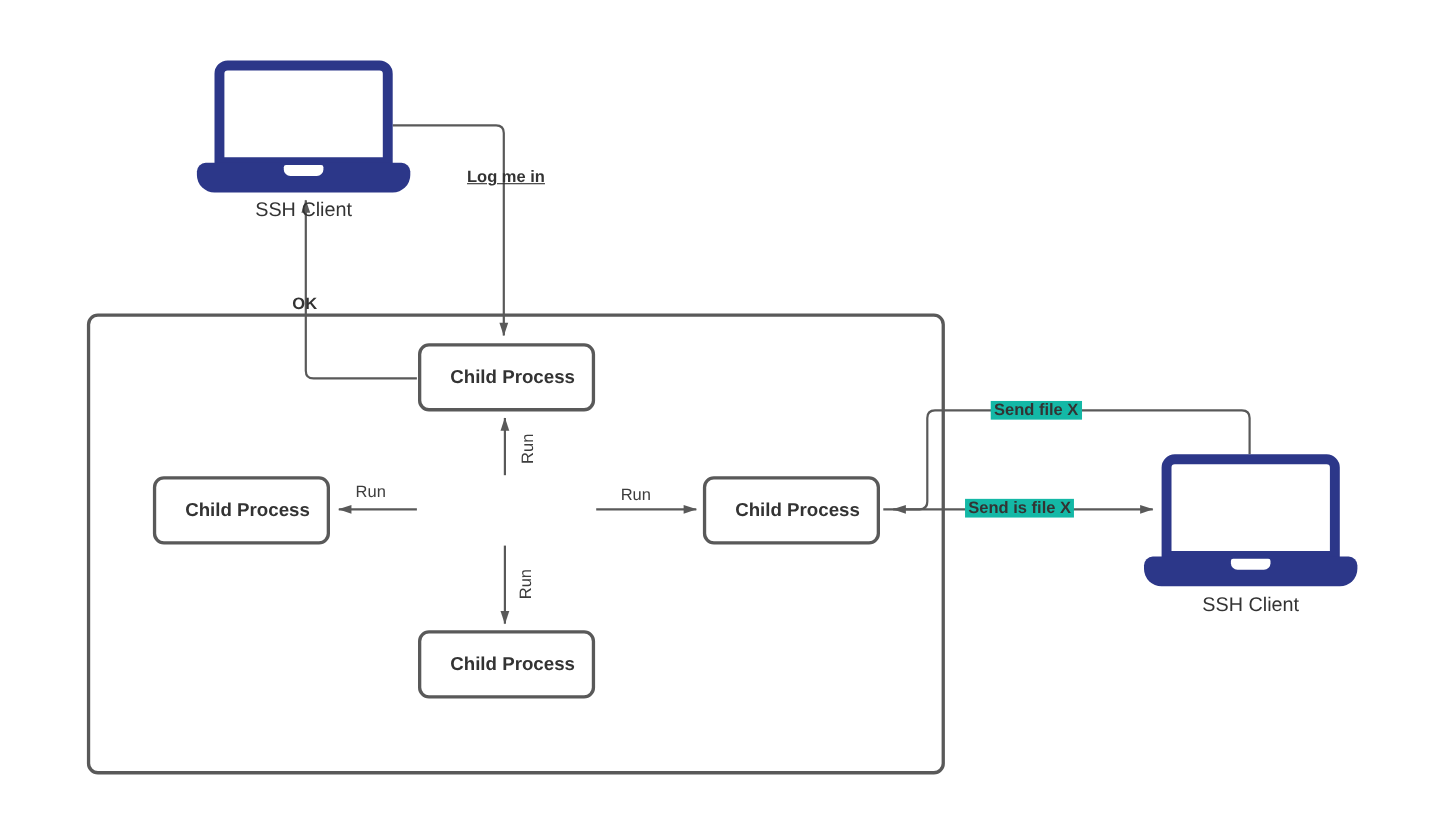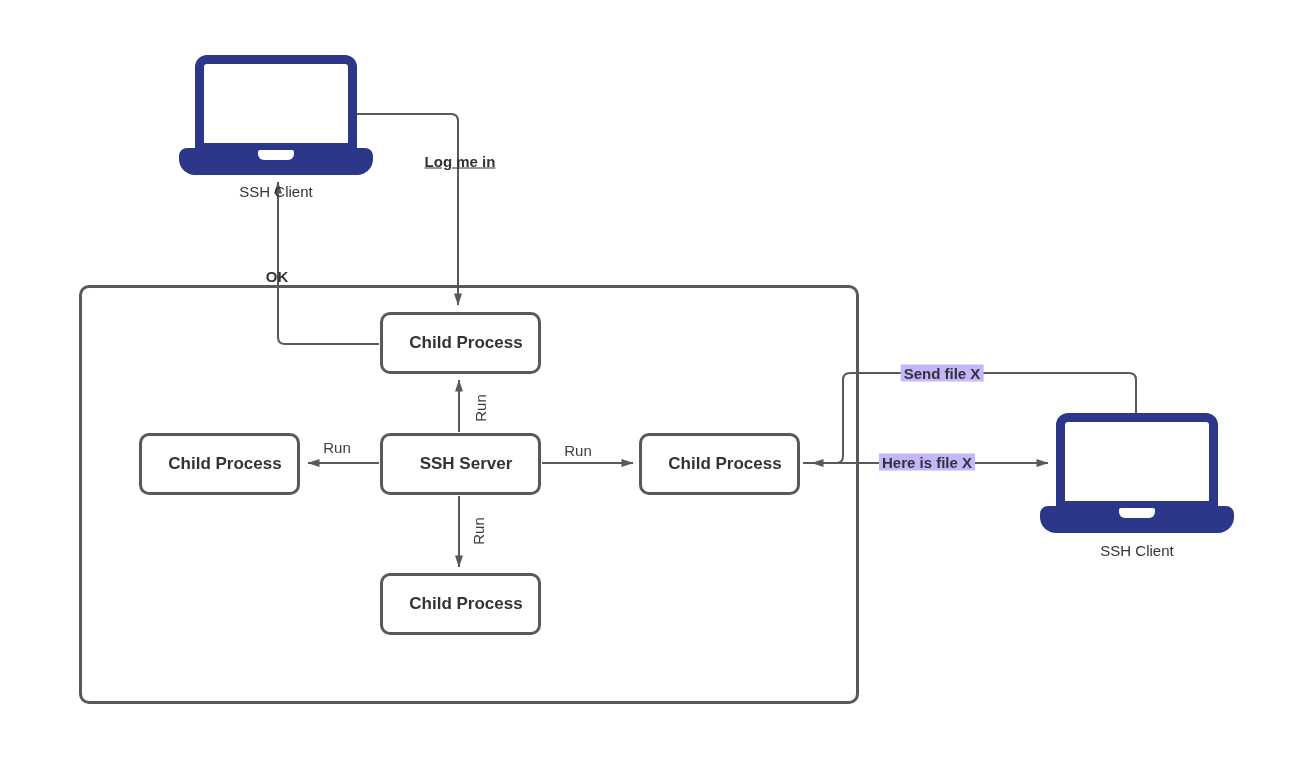--- a/index.html
+++ b/index.html
@@ -32,28 +32,28 @@
   .laptop .base {
     position:absolute; left:0; top:93px; width:194px; height:27px;
     background:#2c3789; border-radius:8px 8px 16px 16px;
   }
   .laptop .notch {
     position:absolute; left:79px; top:95px; width:36px; height:10px;
     background:#ffffff; border-radius:2px 2px 6px 6px;
   }
   .node-label {
     position:absolute; transform:translate(-50%,-50%);
-    font-size:15px; color:#333333; white-space:nowrap; z-index:4;
+    font-size:18px; color:#333333; white-space:nowrap; z-index:4;
   }
   .edge-label {
     position:absolute; transform:translate(-50%,-50%);
     font-size:15px; font-weight:bold; color:#333333; white-space:nowrap; z-index:4;
   }
   .edge-label--plain { font-weight:normal; color:#3d3d3d; }
-  .edge-label--bg { background:#c4b5fd; padding:0 3px; }
+  .edge-label--bg { background:#14b8a6; padding:0 3px; }
   .edge-label--vert { transform:translate(-50%,-50%) rotate(-90deg); }
 </style>
 </head>
 <body>
 
 <div class="canvas">
 
   <div class="boundary"></div>
 
   <svg class="edges" width="1312" height="759" viewBox="0 0 1312 759">
@@ -87,32 +87,29 @@
     <div class="notch"></div>
   </div>
   <div class="node-label" style="left:1137px; top:550px;">SSH Client</div>
 
   <div class="process-box" style="left:380px; top:312px;">
     <span>Child Process</span>
   </div>
   <div class="process-box" style="left:139px; top:433px;">
     <span>Child Process</span>
   </div>
-  <div class="process-box" style="left:380px; top:433px;">
-    <span>SSH Server</span>
-  </div>
   <div class="process-box" style="left:639px; top:433px;">
     <span>Child Process</span>
   </div>
   <div class="process-box" style="left:380px; top:573px;">
     <span>Child Process</span>
   </div>
 
   <div class="edge-label" style="left:460px; top:161px;text-decoration:underline;">Log me in</div>
   <div class="edge-label" style="left:277px; top:276px;">OK</div>
   <div class="edge-label edge-label--plain edge-label--vert" style="left:480px; top:408px;">Run</div>
   <div class="edge-label edge-label--plain" style="left:337px; top:447px;">Run</div>
   <div class="edge-label edge-label--plain" style="left:578px; top:450px;">Run</div>
   <div class="edge-label edge-label--plain edge-label--vert" style="left:478px; top:531px;">Run</div>
   <div class="edge-label edge-label--bg" style="left:942px; top:373px;">Send file X</div>
-  <div class="edge-label edge-label--bg" style="left:927px; top:462px;">Here is file X</div>
+  <div class="edge-label edge-label--bg" style="left:927px; top:462px;">Send is file X</div>
 
 </div>
 
 </body></html>

